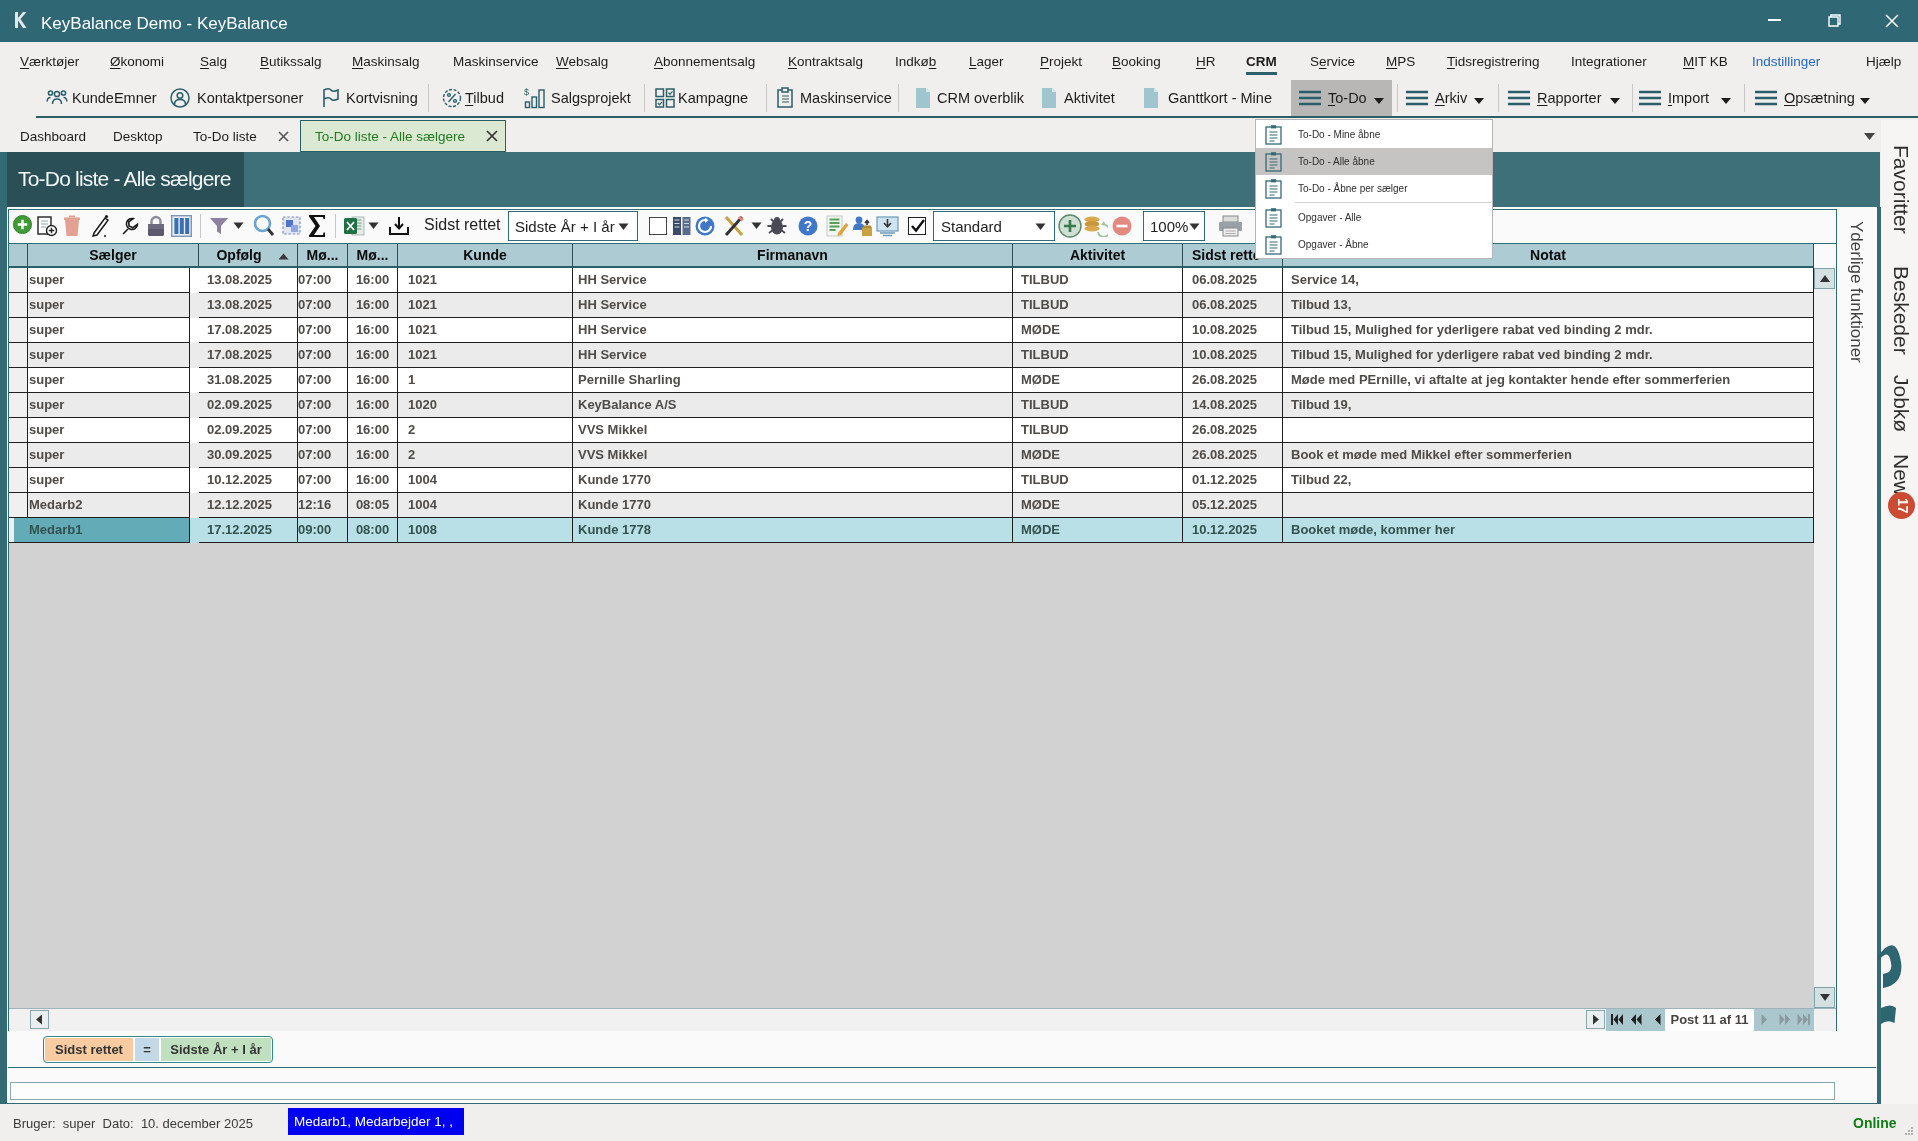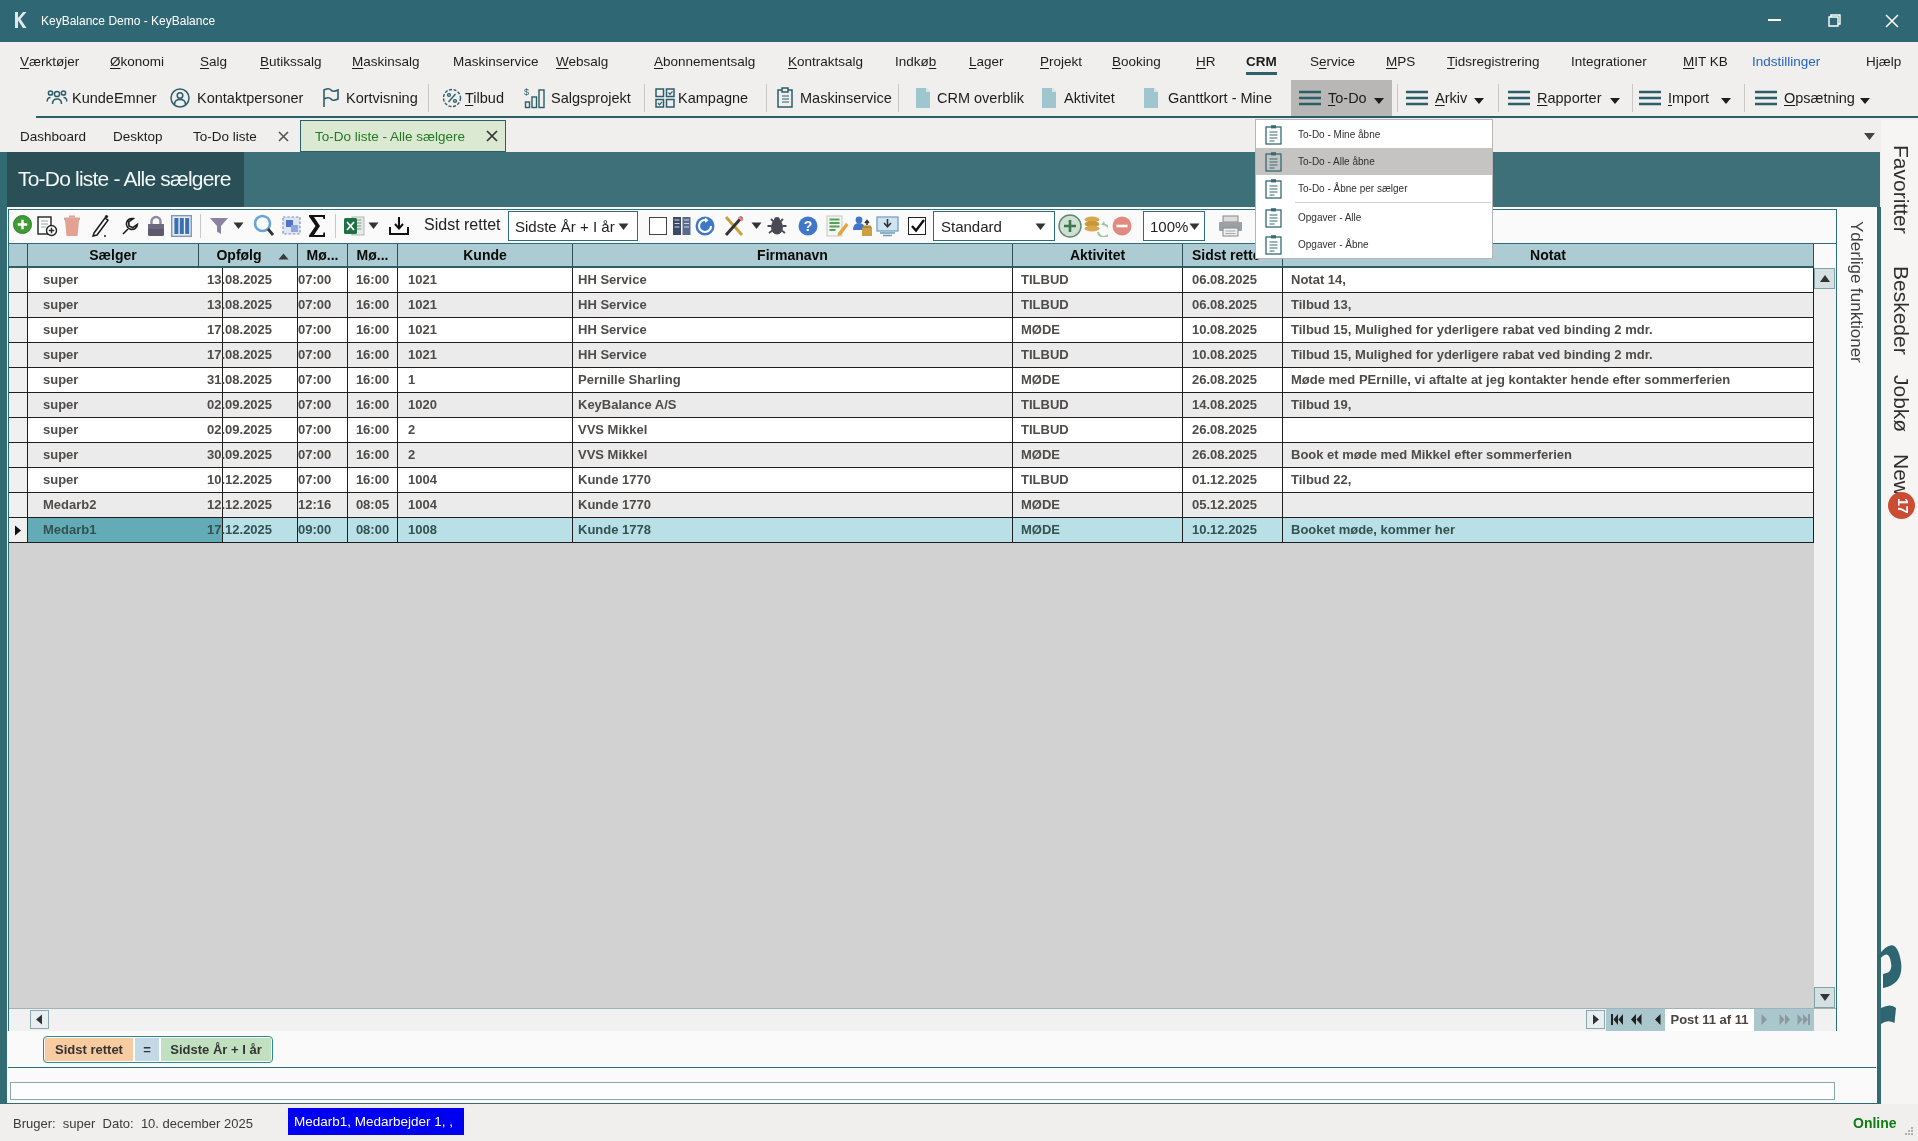--- a/index.html
+++ b/index.html
@@ -1,21 +1,21 @@
 <!DOCTYPE html>
 <html><head>
 <meta charset="utf-8">
 <style>
 * { margin:0; padding:0; box-sizing:border-box; }
 body { font-family:"Liberation Sans", sans-serif; }
 #win { position:relative; width:1918px; height:1141px; overflow:hidden; background:#f0efed; }
 .abs { position:absolute; }
 
 #titlebar { position:absolute; left:0; top:0; width:1918px; height:42px; background:#2f6874; color:#fff; }
-#titletext { position:absolute; left:41px; top:14px; font-size:12px; color:#fff; }
+#titletext { position:absolute; left:41px; top:14px; font-size:17px; color:#fff; }
 
 #menubar { position:absolute; left:0; top:42px; width:1918px; height:38px; background:#f0efed; font-size:13.5px; color:#1c1c1c; }
 .mi { position:absolute; top:12px; white-space:nowrap; }
 
 #bigbar { position:absolute; left:8px; top:80px; width:1918px; height:38px; background:#f0efed; border-bottom:2px solid #2b5f66; font-size:14.5px; color:#1c1c1c;margin-left:28px; }
 .tbtxt { position:absolute; top:10px; white-space:nowrap; }
 .sep { position:absolute; top:4px; width:1px; height:28px; background:#c9c8c6; }
 .ticon { position:absolute; top:7px; }
 
 #tabbar { position:absolute; left:0; top:120px; width:1884px; height:32px; background:#f0efed; font-size:13.5px; }
@@ -35,21 +35,21 @@
 #dock { position:absolute; left:1881px; top:120px; width:37px; height:984px; background:#f6f5f3; }
 .vtext { writing-mode:vertical-rl; font-size:21px; color:#2f2f2f; white-space:nowrap; position:absolute; }
 .row { position:absolute; height:25px; width:1806px; }
 .c { position:absolute; top:0; height:25px; border-right:1px solid #1f1f1f; border-bottom:1px solid #1f1f1f; font-weight:bold; font-size:14px; color:#4e4b48; line-height:24px; white-space:nowrap; overflow:hidden; }
 u.m { text-decoration:underline; text-underline-offset:2px; }
 .hc { position:absolute; top:244px; height:24px; background:#adcbd2; border-right:1px solid #2f4f55; border-bottom:2px solid #2b5f66; font-weight:bold; font-size:14px; color:#0a0a0a; text-align:center; line-height:22px; }
 .row { position:absolute; left:9px; width:1805px; height:25px; background:#fff; }
 .row.alt { background:#ebebeb; }
 .c { position:absolute; top:0; height:25px; border-right:1px solid #1f1f1f; border-bottom:1px solid #1f1f1f; font-weight:bold; font-size:13px; color:#4e4b48; line-height:23px; white-space:nowrap; overflow:hidden; }
 .k0 { left:0; width:19px; background:#f0f0f0; }
-.k1 { left:19px; width:195px; padding-left:15px; }
+.k1 { left:5px; width:176px; padding-left:15px; }
 .k2 { left:190px; width:99px; padding-left:8px; }
 .k3 { left:289px; width:50px; }
 .k4 { left:339px; width:50px; text-align:center; }
 .k5 { left:389px; width:175px; padding-left:10px; }
 .k6 { left:564px; width:440px; padding-left:5px; }
 .k7 { left:1004px; width:170px; padding-left:8px; }
 .k8 { left:1174px; width:100px; padding-left:9px; }
 .k9 { left:1274px; width:531px; padding-left:8px; }
 .selrow { background:#b8e0e6; }
 .selrow .c { color:#33514f; }
@@ -415,21 +415,21 @@
   <div class="row" style="top:268px">
       <div class="c k0"></div>
       <div class="c k1">super</div>
       <div class="c k2">13.08.2025</div>
       <div class="c k3">07:00</div>
       <div class="c k4">16:00</div>
       <div class="c k5">1021</div>
       <div class="c k6">HH Service</div>
       <div class="c k7">TILBUD</div>
       <div class="c k8">06.08.2025</div>
-      <div class="c k9">Notat 14,</div>
+      <div class="c k9">Service 14,</div>
     </div>
   <div class="row alt" style="top:293px">
       <div class="c k0"></div>
       <div class="c k1">super</div>
       <div class="c k2">13.08.2025</div>
       <div class="c k3">07:00</div>
       <div class="c k4">16:00</div>
       <div class="c k5">1021</div>
       <div class="c k6">HH Service</div>
       <div class="c k7">TILBUD</div>

